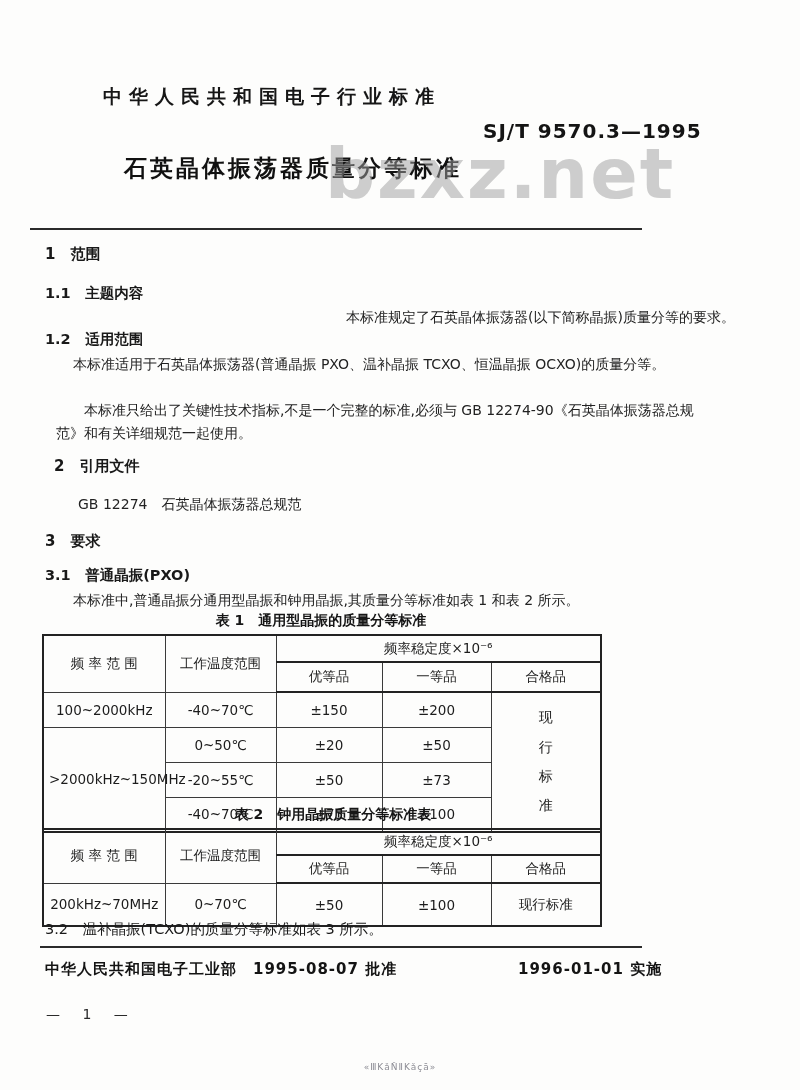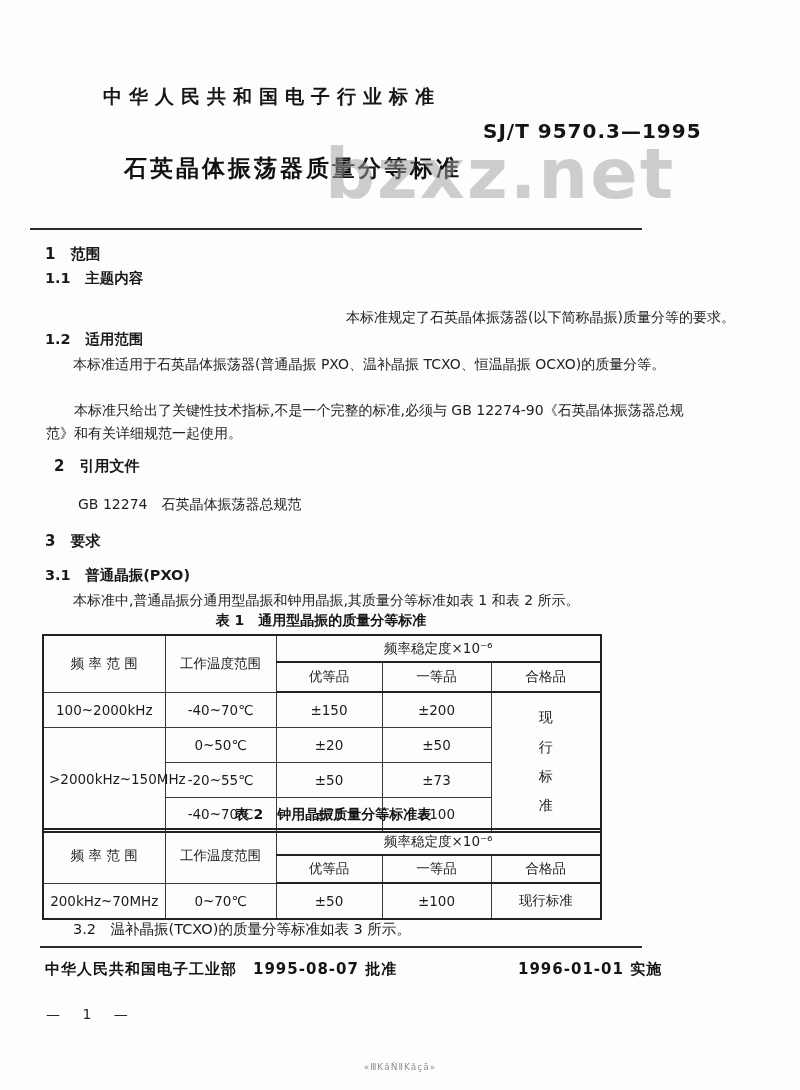--- a/index.html
+++ b/index.html
@@ -96,25 +96,25 @@
 
   <div class="abs watermark">bzxz.net</div>
 
   <div class="abs doc-header">中华人民共和国电子行业标准</div>
   <div class="abs std-number">SJ/T 9570.3—1995</div>
   <div class="abs doc-title">石英晶体振荡器质量分等标准</div>
 
   <div class="abs rule-top"></div>
 
   <div class="abs h1" style="left:45px;top:245px;">1　范围</div>
-  <div class="abs h2" style="left:45px;top:269px;text-align:center;">1.1　主题内容</div>
+  <div class="abs h2" style="left:45px;top:284px;text-align:center;">1.1　主题内容</div>
   <div class="abs para" style="left:45px;top:306px;width:690px;text-align:right;">本标准规定了石英晶体振荡器(以下简称晶振)质量分等的要求。</div>
   <div class="abs h2" style="left:45px;top:330px;">1.2　适用范围</div>
   <div class="abs para" style="left:45px;top:353px;width:645px;">本标准适用于石英晶体振荡器(普通晶振 PXO、温补晶振 TCXO、恒温晶振 OCXO)的质量分等。</div>
-  <div class="abs para" style="left:46px;top:399px;width:645px;">本标准只给出了关键性技术指标,不是一个完整的标准,必须与 GB 12274-90《石英晶体振荡器总规范》和有关详细规范一起使用。</div>
+  <div class="abs para" style="left:56px;top:399px;width:645px;">本标准只给出了关键性技术指标,不是一个完整的标准,必须与 GB 12274-90《石英晶体振荡器总规范》和有关详细规范一起使用。</div>
 
   <div class="abs h1" style="left:54px;top:457px;">2　引用文件</div>
   <div class="abs ref" style="left:78px;top:496px;">GB 12274　石英晶体振荡器总规范</div>
 
   <div class="abs h1" style="left:45px;top:532px;">3　要求</div>
   <div class="abs h2" style="left:45px;top:566px;">3.1　普通晶振(PXO)</div>
   <div class="abs para" style="left:45px;top:589px;width:690px;">本标准中,普通晶振分通用型晶振和钟用晶振,其质量分等标准如表 1 和表 2 所示。</div>
 
   <div class="abs tcaption" style="left:42px;top:612px;">表 1　通用型晶振的质量分等标准</div>
 
@@ -179,31 +179,31 @@
         <tr style="height:26px;">
       <th rowspan="2">频 率 范 围</th>
       <th rowspan="2">工作温度范围</th>
       <th colspan="3" style="border-bottom:2px solid #222;">频率稳定度×10⁻⁶</th>
     </tr>
     <tr class="hdr2" style="height:28px;">
       <th>优等品</th>
       <th>一等品</th>
       <th>合格品</th>
     </tr>
-    <tr style="height:36px;">
+    <tr style="height:43px;">
       <td>200kHz~70MHz</td>
       <td>0~70℃</td>
       <td>±50</td>
       <td>±100</td>
       <td>现行标准</td>
     </tr>
   </tbody>
     </table>
 
-  <div class="abs h2" style="left:45px;top:920px;font-weight:normal;margin-left:28px;">3.2　温补晶振(TCXO)的质量分等标准如表 3 所示。</div>
+  <div class="abs h2" style="left:45px;top:920px;font-weight:normal;">3.2　温补晶振(TCXO)的质量分等标准如表 3 所示。</div>
 
   <div class="abs rule-bottom"></div>
 
   <div class="abs footer-left">中华人民共和国电子工业部　1995-08-07 批准</div>
   <div class="abs footer-right">1996-01-01 实施</div>
 
   <div class="abs page-number">— 1 —</div>
   <div class="abs bottom-mark">«ⅢKǎŇⅡKǎçā»</div>
 
 </div>

